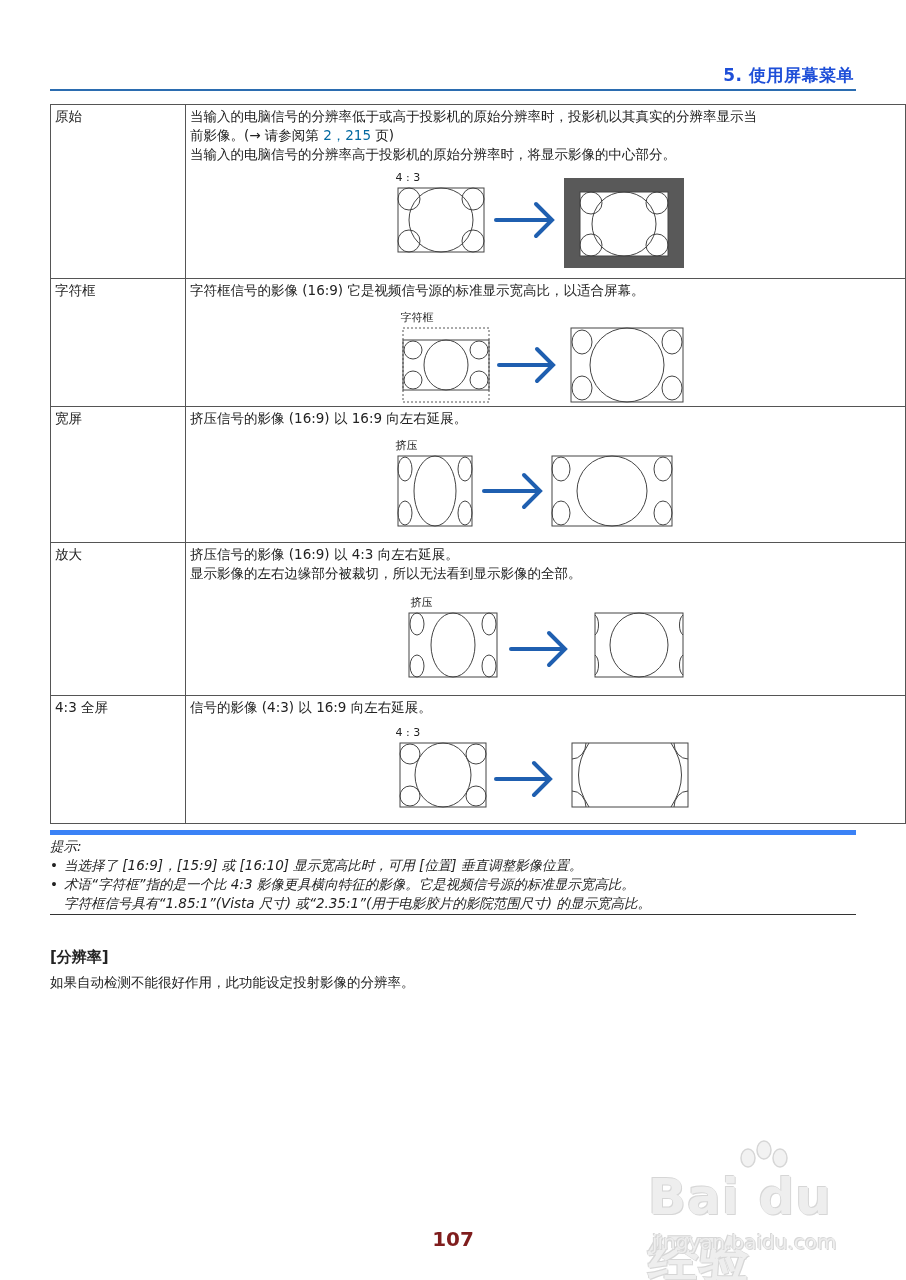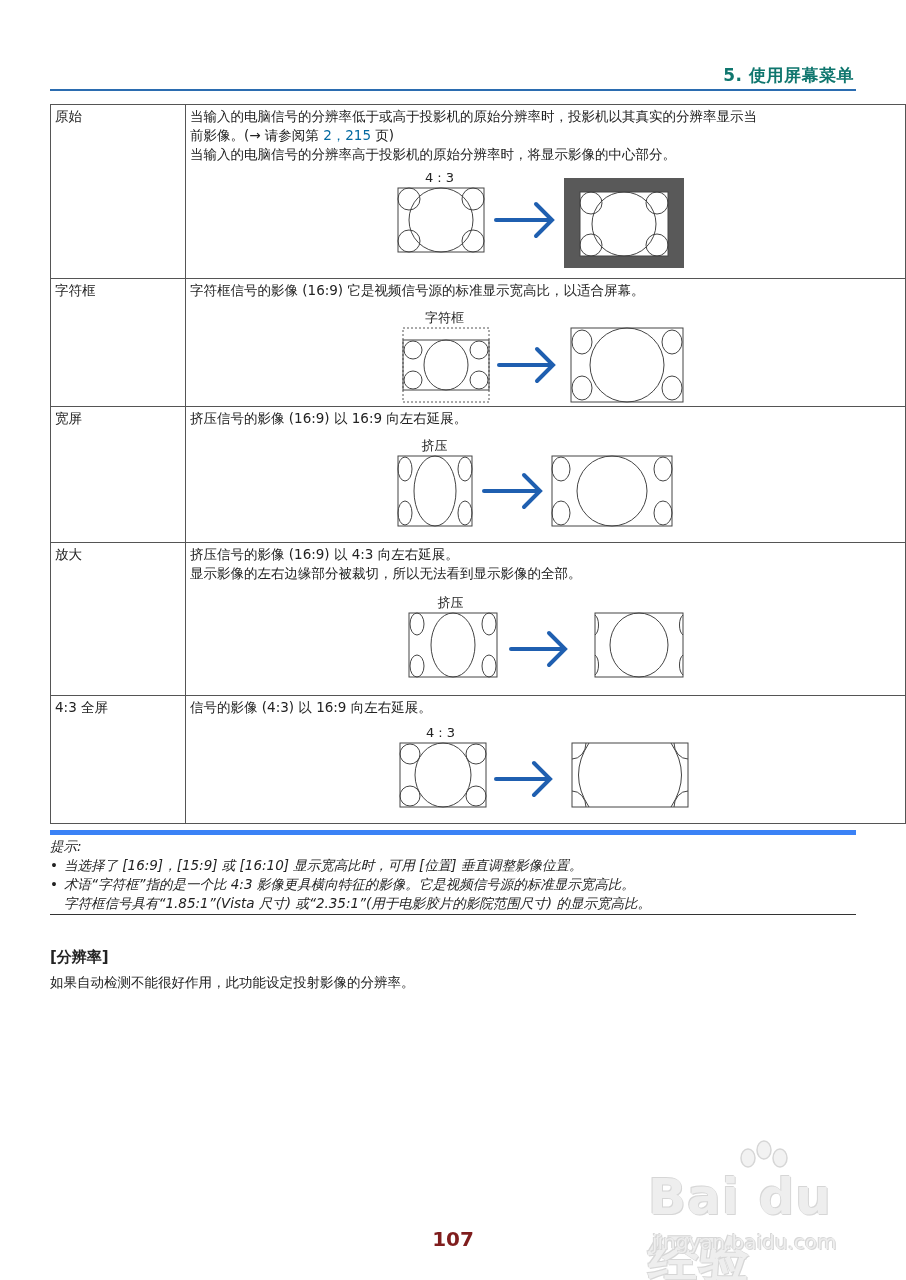--- a/index.html
+++ b/index.html
@@ -1,26 +1,26 @@
 <!DOCTYPE html>
 <html><head>
 <meta charset="utf-8">
 <style>
   html, body { margin: 0; padding: 0; background: #fff; }
   body { width: 906px; height: 1280px; position: relative; overflow: hidden;
          font-family: "DejaVu Sans", "Liberation Sans", sans-serif; color: #222; }
-  .header-title { position: absolute; right: 52px; top: 64px; font-size: 17px; font-weight: bold; color: #0f766e; letter-spacing: 0.5px; }
+  .header-title { position: absolute; right: 52px; top: 64px; font-size: 17px; font-weight: bold; color: #1d4ed8; letter-spacing: 0.5px; }
   .header-rule { position: absolute; left: 50px; top: 89px; width: 806px; height: 2px; background: #2b6cb0; }
   table.settings { position: absolute; left: 50px; top: 104px; width: 856px; border-collapse: collapse; table-layout: fixed; }
   table.settings td { border: 1px solid #555; vertical-align: top; padding: 2px 4px; font-size: 13.5px; line-height: 19px; }
   td.name { width: 126px; }
   .desc-line { display: block; }
   .link { color: #0369a1; }
   .figure { position: relative; margin: 0 auto; }
-  .fig-label { position: absolute; font-size: 13px; text-align: center; color: #222; }
+  .fig-label { position: absolute; font-size: 11px; color: #222; }
   svg { display: block; }
   .hints { position: absolute; left: 50px; top: 830px; width: 806px; border-top: 5px solid #3b82f6; border-bottom: 1px solid #333; padding: 2px 0 1px 0; font-style: italic; font-size: 13.5px; line-height: 19px; }
   .hints .item { display: block; padding-left: 0; }
   .hints .bullet { display: inline-block; width: 14px; font-style: normal; }
   .hints .indent { padding-left: 14px; }
   .section-title { position: absolute; left: 50px; top: 948px; font-size: 15px; font-weight: bold; }
   .section-text { position: absolute; left: 50px; top: 974px; font-size: 13.5px; }
   .page-number { position: absolute; left: 0; right: 0; top: 1227px; text-align: center; font-size: 20px; font-weight: bold; color: #7f1d1d; }
   .watermark { position: absolute; left: 640px; top: 1140px; width: 230px; height: 130px; color: #e3e3e3; }
   .wm-main { position: absolute; left: 8px; top: 28px; font-size: 50px; font-weight: bold; color: #eee;

